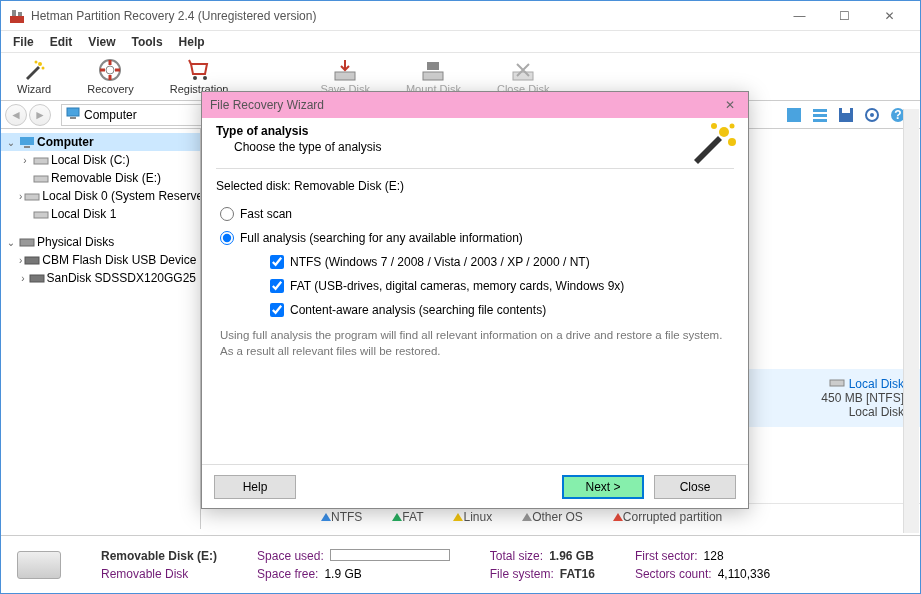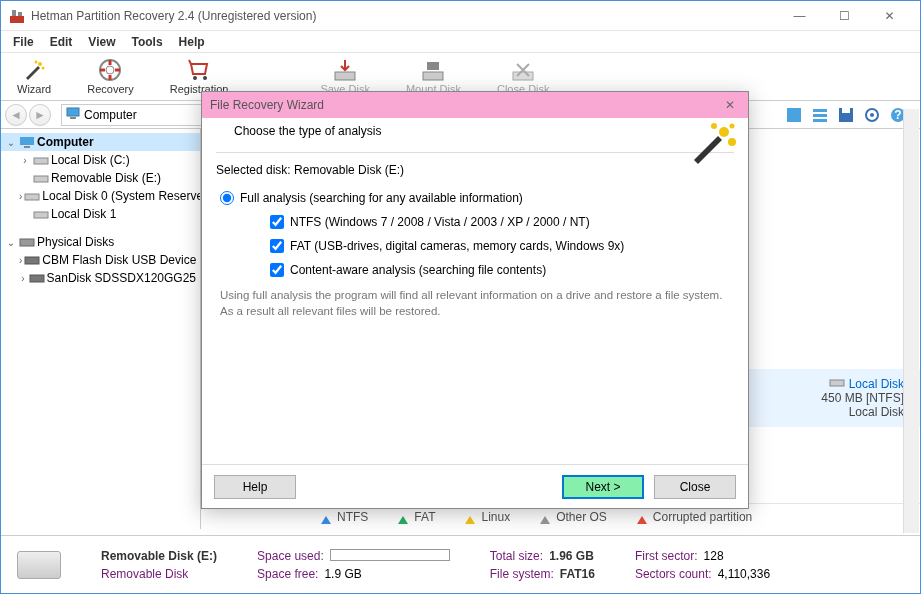--- a/index.html
+++ b/index.html
@@ -29,21 +29,21 @@
 .tree-item.l1 { padding-left: 4px; }
 .tree-item.l2 { padding-left: 18px; }
 .content { flex: 1; position: relative; }
 .chev-bar { position:absolute; right:2px; height:18px; display:flex; align-items:center; justify-content:flex-end; padding:0 6px; color:#555; width:100%;}
 .chev-bar.b1 { top: 4px; }
 .chev-bar.b2 { top: 190px; }
 .drive-panel { position:absolute; top:240px; right:0; left:0; background:#e8f4ff; padding:8px 16px; display:flex; justify-content:flex-end; gap:30px;}
 .drive-box { text-align:right; font-size:11px; color:#444;}
 .drive-box .dn { color:#0066cc; }
 .legend { position:absolute; bottom:0; left:0; right:0; height:26px; display:flex; align-items:center; gap:30px; padding:0 120px; border-top: 1px solid #e5e5e5;}
-.legend-item { display:flex; align-items:flex-end; gap:6px; font-size:11px; color:#555;}
+.legend-item { display:flex; align-items:center; font-size:11px; color:#555;}
 .tri { width:0;height:0;border-left:5px solid transparent;border-right:5px solid transparent;border-bottom:8px solid;}
 .statusbar { height:58px; border-top:1px solid #ccc; display:flex; align-items:center; padding:0 16px; gap:40px; position:absolute; bottom:0; left:0; right:0; background:#fff;}
 .statusbar .disk-icon { width:44px; height:28px; background:linear-gradient(#eee,#ccc); border:1px solid #aaa; border-radius:3px;}
 .statusbar .col { display:flex; flex-direction:column; gap:4px; font-size:11.5px;}
 .statusbar .col .lbl { color:#701a75; }
 .statusbar .col .val { color:#333; font-weight:bold;}
 .statusbar .col .row { display:flex; gap:6px;}
 .progress { width:120px; height:12px; border:1px solid #999; background:#fff; display:inline-block; position:relative;}
 .progress .fill { height:100%; background:#3a8ee6; width:5%;}
 
@@ -334,25 +334,30 @@
   <div class="dbody">
     <div class="wand">
       <svg viewBox="0 0 50 46">
           <path d="M6 40 L30 16 L34 20 L10 44 Z" fill="#333"></path>
           <circle cx="36" cy="12" r="5" fill="#f1c40f"></circle>
           <circle cx="44" cy="22" r="4" fill="#f1c40f"></circle>
           <circle cx="26" cy="6" r="3" fill="#f1c40f"></circle>
           <circle cx="44" cy="6" r="2.5" fill="#f1c40f"></circle>
         </svg>
     </div>
+    <div class="dh">Type of analysis</div>
     <div class="dsub">Choose the type of analysis</div>
     <div class="sep"></div>
     <div class="sel">Selected disk: Removable Disk (E:)</div>
 
     <label class="radio-row">
+      <input type="radio" name="scan" style="">
+      <span>Fast scan</span>
+    </label>
+    <label class="radio-row">
       <input type="radio" name="scan" checked="" style="">
       <span>Full analysis (searching for any available information)</span>
     </label>
 
     <label class="check-row">
       <input type="checkbox" checked="" style="">
       <span>NTFS (Windows 7 / 2008 / Vista / 2003 / XP / 2000 / NT)</span>
     </label>
     <label class="check-row">
       <input type="checkbox" checked="" style="">

